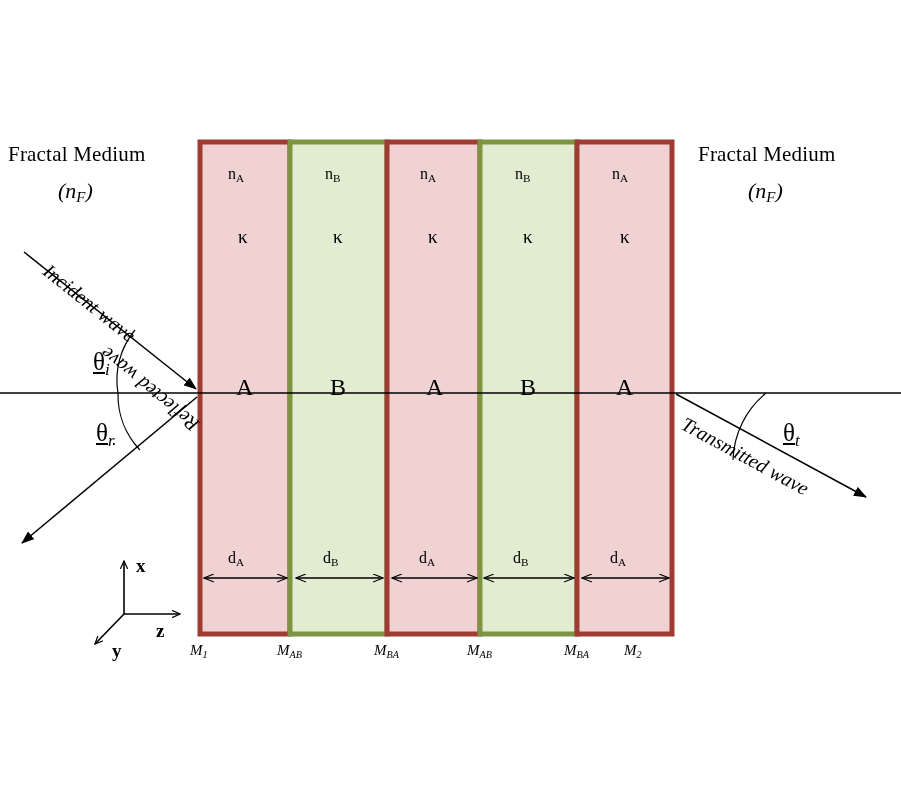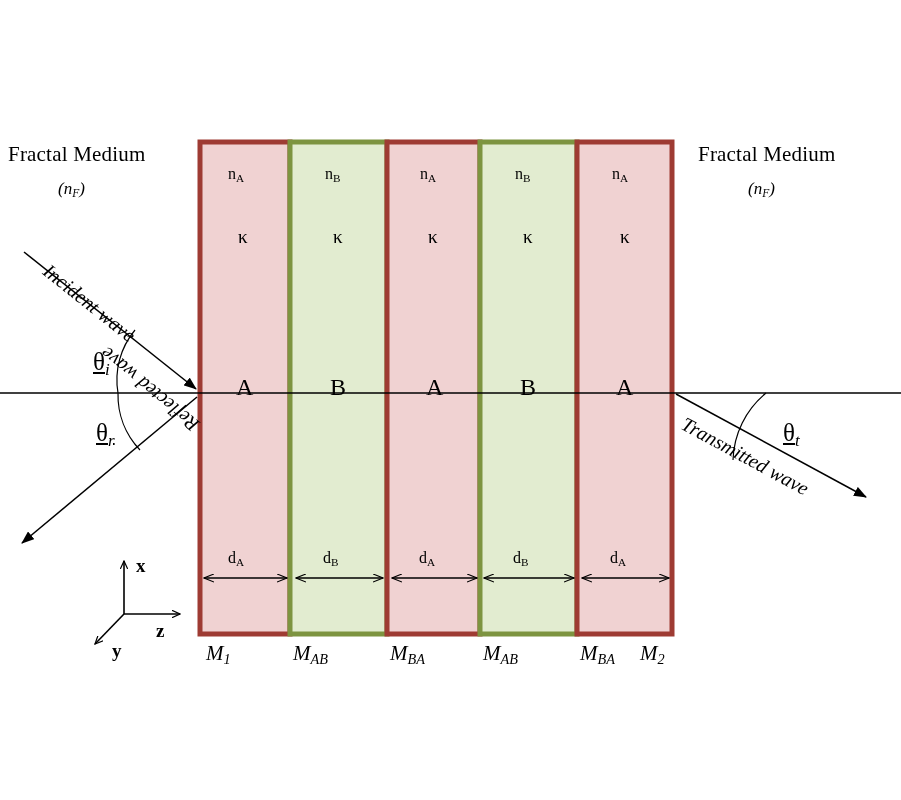--- a/index.html
+++ b/index.html
@@ -30,21 +30,21 @@
     position: absolute;
     white-space: nowrap;
     color: #000000;
     line-height: 1;
   }
   .medium-title {
     font-size: 21px;
     letter-spacing: 0.2px;
   }
   .medium-sub {
-    font-size: 17px;
+    font-size: 22px;
     font-style: italic;
   }
   .sub-small {
     font-size: 0.68em;
     vertical-align: -0.28em;
     font-style: italic;
   }
   .sub-up {
     font-size: 0.70em;
     vertical-align: -0.25em;
@@ -56,23 +56,22 @@
   .layer-k {
     font-size: 19px;
   }
   .layer-letter {
     font-size: 24px;
   }
   .thick-lbl {
     font-size: 16px;
   }
   .bnd-lbl {
-    font-size: 21px;
-    font-style: italic;
-    margin-left: 16px;
+    font-size: 15px;
+    font-style: italic;
   }
   .theta-lbl {
     font-size: 25px;
     text-decoration: underline;
   }
   .axis-lbl {
     font-size: 19px;
     font-weight: bold;
   }
   .wave-lbl {

